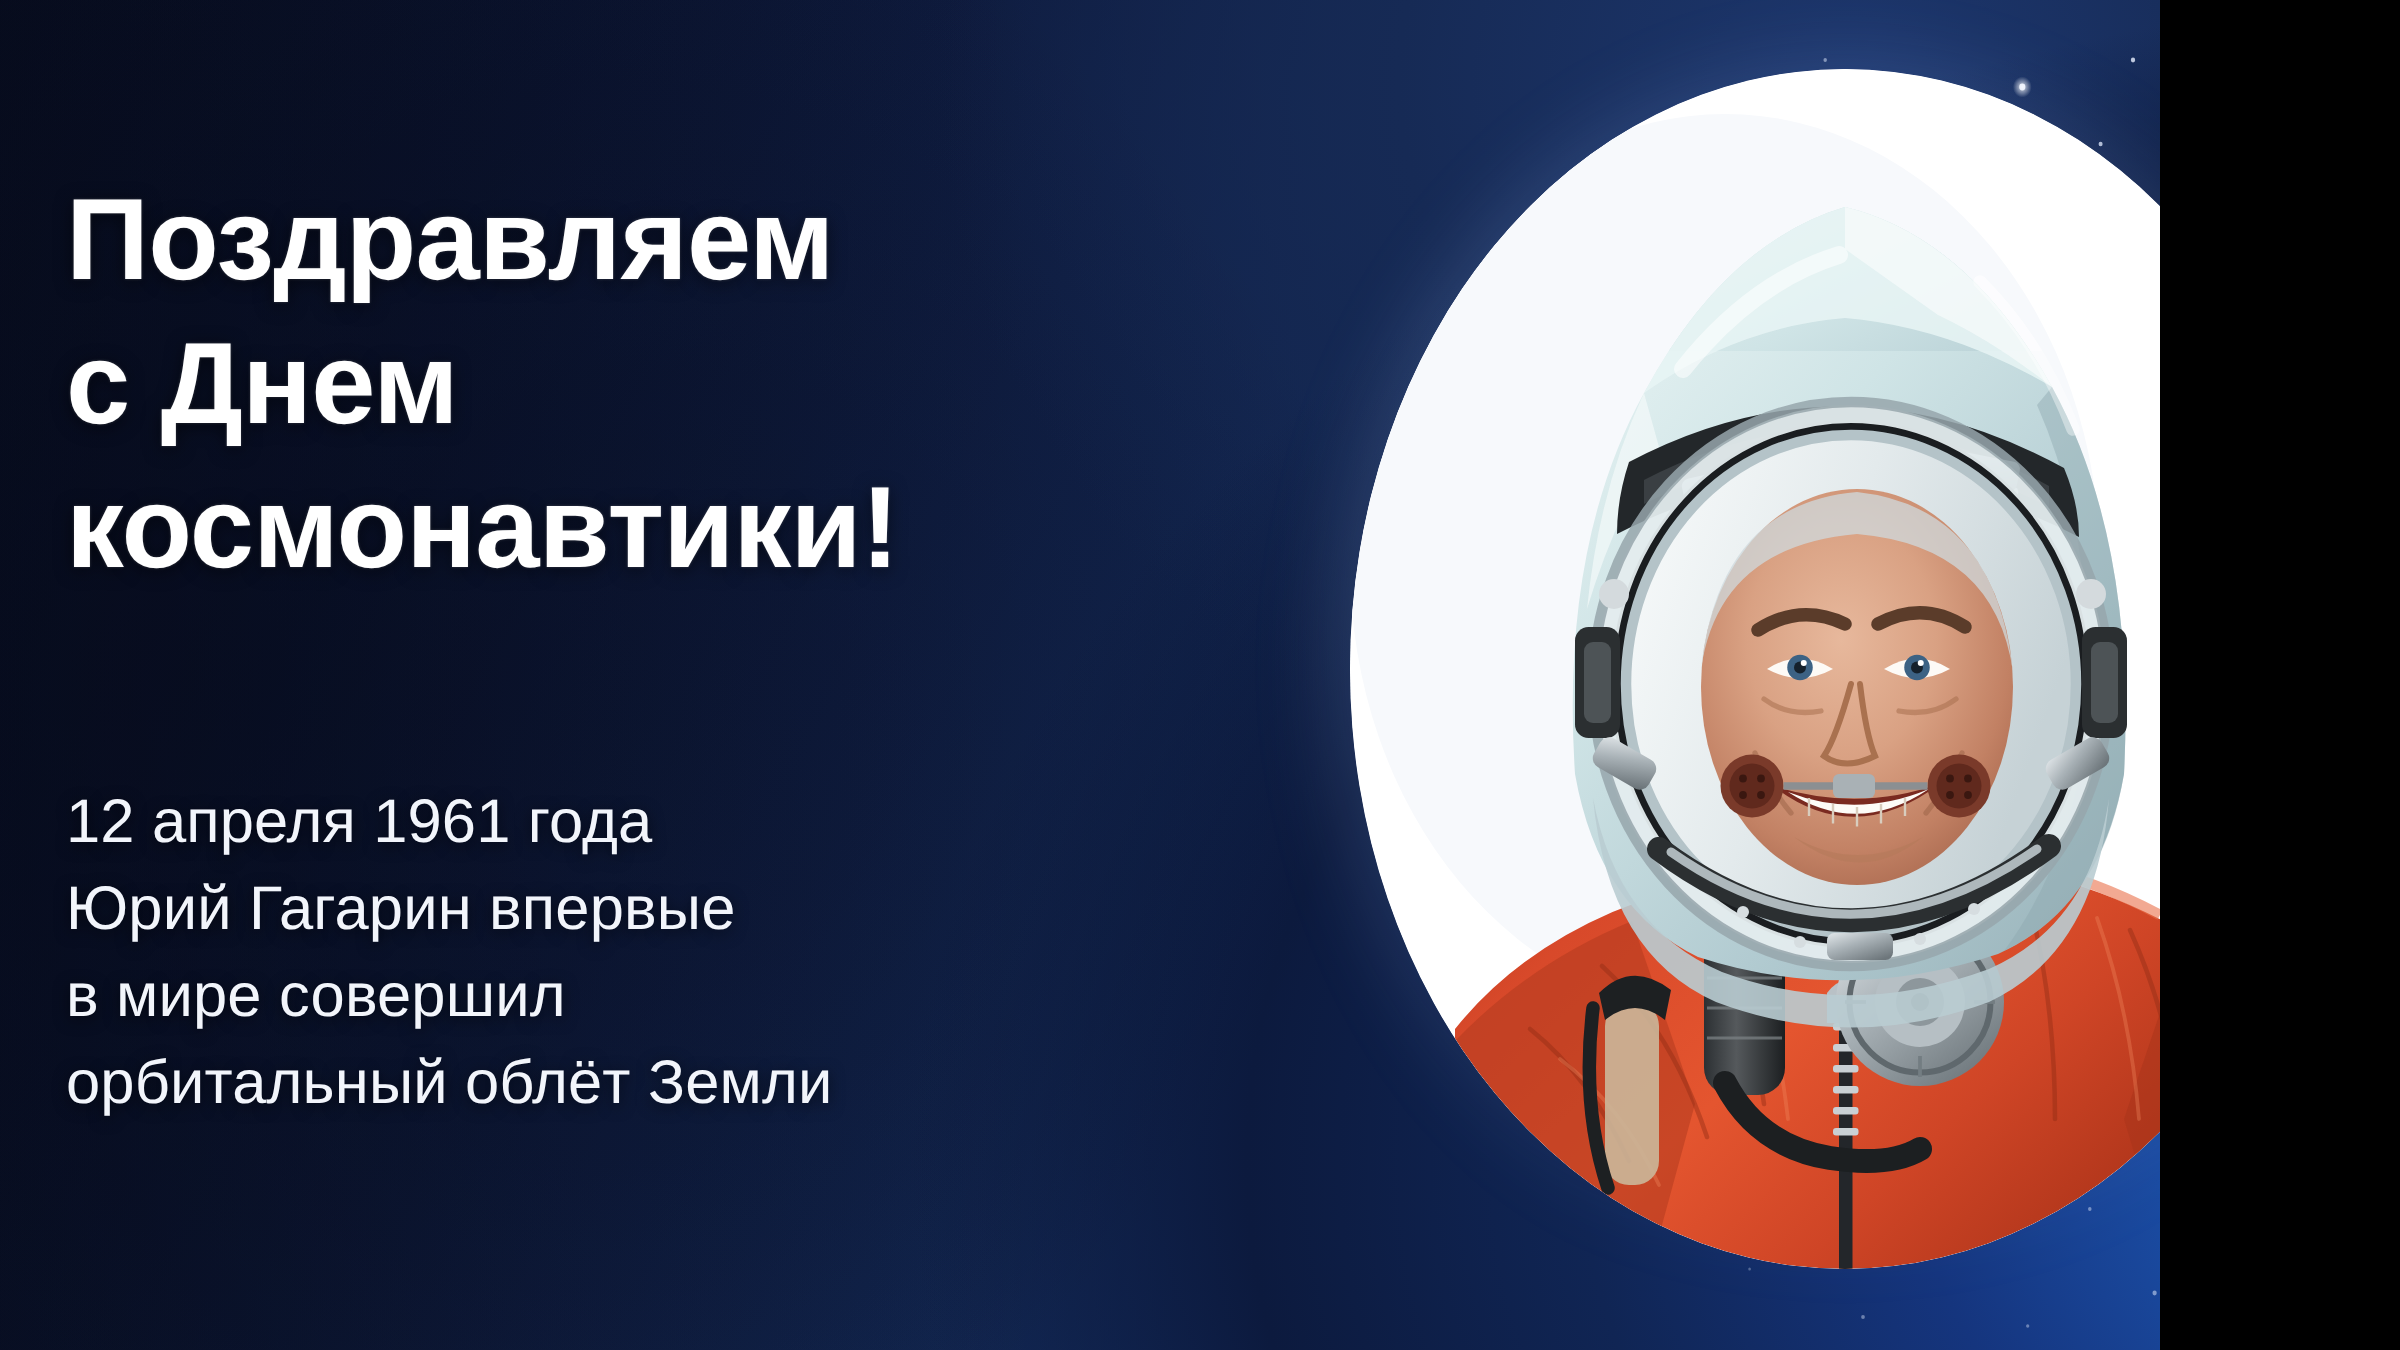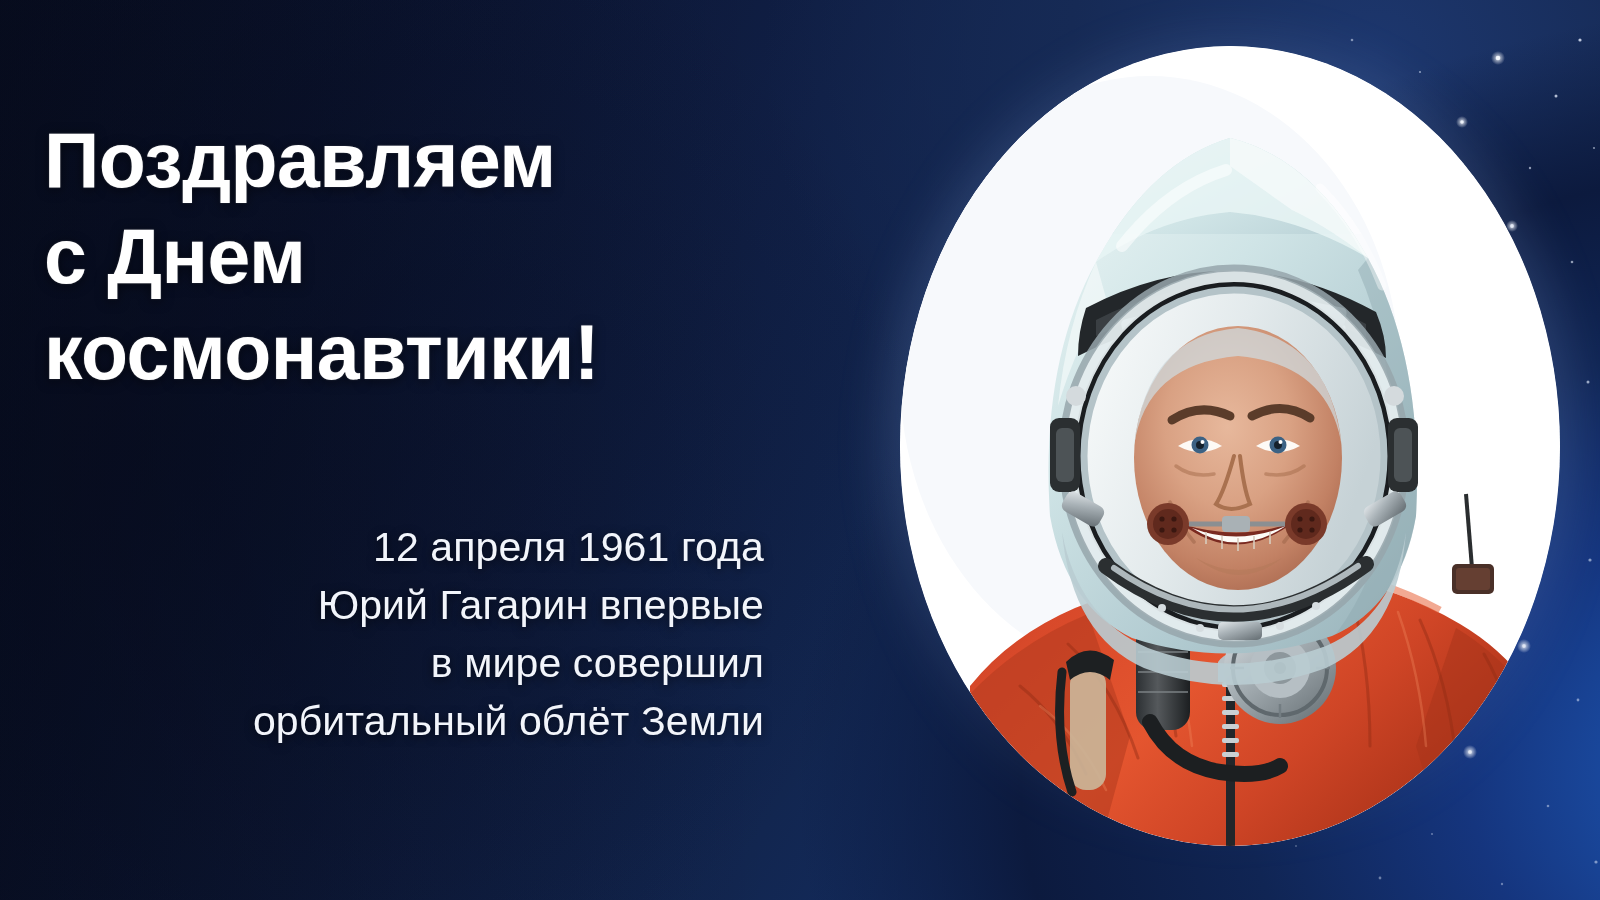--- a/index.html
+++ b/index.html
@@ -3,21 +3,21 @@
 <meta charset="utf-8">
 <title>Cosmonautics Day Banner</title>
 <style>
   html, body {
     margin: 0;
     padding: 0;
     background: #000;
   }
   #banner {
     position: relative;
-    width: 1600px;
+    width: 1440px;
     height: 900px;
     overflow: hidden;
     font-family: "Liberation Sans", "DejaVu Sans", sans-serif;
     background: #6d28d9;
   }
 
   
   .bg-base {
     position: absolute;
     inset: 0;
@@ -103,21 +103,20 @@
     left: 44px;
     top: 518px;
     width: 720px;
     color: #f2f5fb;
     font-size: 41px;
     font-weight: 400;
     line-height: 58px;
     letter-spacing: 0.1px;
     text-shadow: 0 2px 10px rgba(0,0,0,0.60);
     white-space: pre-line;
-    text-align: right;
   }
 </style>
 </head>
 <body>
 
 <div id="banner">
 
   <div class="bg-base"></div>
   <div class="bg-vignette"></div>
 

